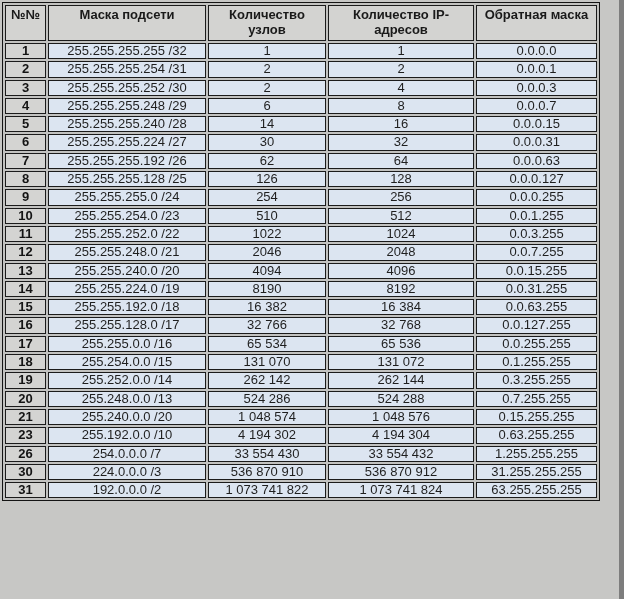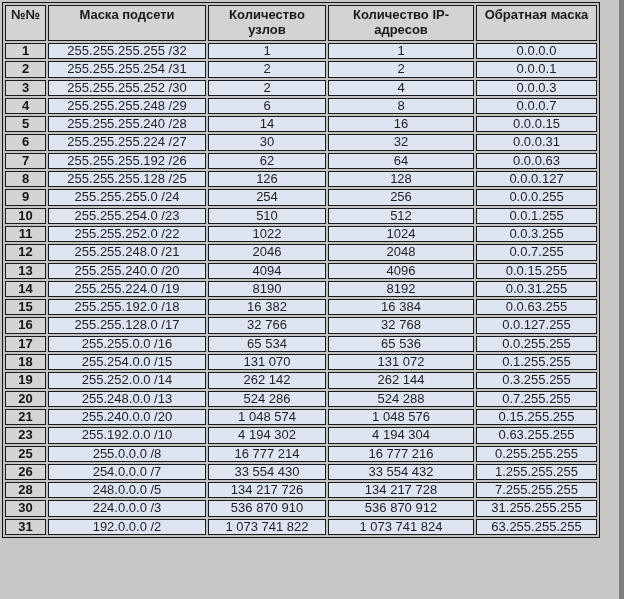--- a/index.html
+++ b/index.html
@@ -239,39 +239,25 @@
         <td class="c4">0.15.255.255</td>
       </tr>
       <tr>
         <td class="c0">23</td>
         <td class="c1">255.192.0.0 /10</td>
         <td class="c2">4 194 302</td>
         <td class="c3">4 194 304</td>
         <td class="c4">0.63.255.255</td>
       </tr>
       <tr>
-        <td class="c0">25</td>
-        <td class="c1">255.0.0.0 /8</td>
-        <td class="c2">16 777 214</td>
-        <td class="c3">16 777 216</td>
-        <td class="c4">0.255.255.255</td>
-      </tr>
-      <tr>
         <td class="c0">26</td>
         <td class="c1">254.0.0.0 /7</td>
         <td class="c2">33 554 430</td>
         <td class="c3">33 554 432</td>
         <td class="c4">1.255.255.255</td>
-      </tr>
-      <tr>
-        <td class="c0">28</td>
-        <td class="c1">248.0.0.0 /5</td>
-        <td class="c2">134 217 726</td>
-        <td class="c3">134 217 728</td>
-        <td class="c4">7.255.255.255</td>
       </tr>
       <tr>
         <td class="c0">30</td>
         <td class="c1">224.0.0.0 /3</td>
         <td class="c2">536 870 910</td>
         <td class="c3">536 870 912</td>
         <td class="c4">31.255.255.255</td>
       </tr>
       <tr>
         <td class="c0">31</td>

